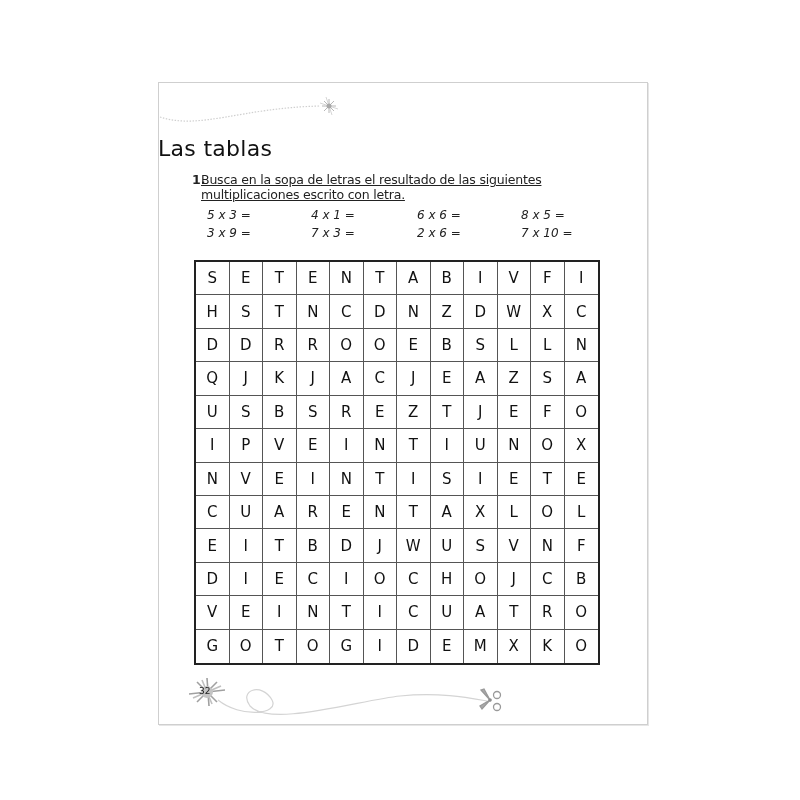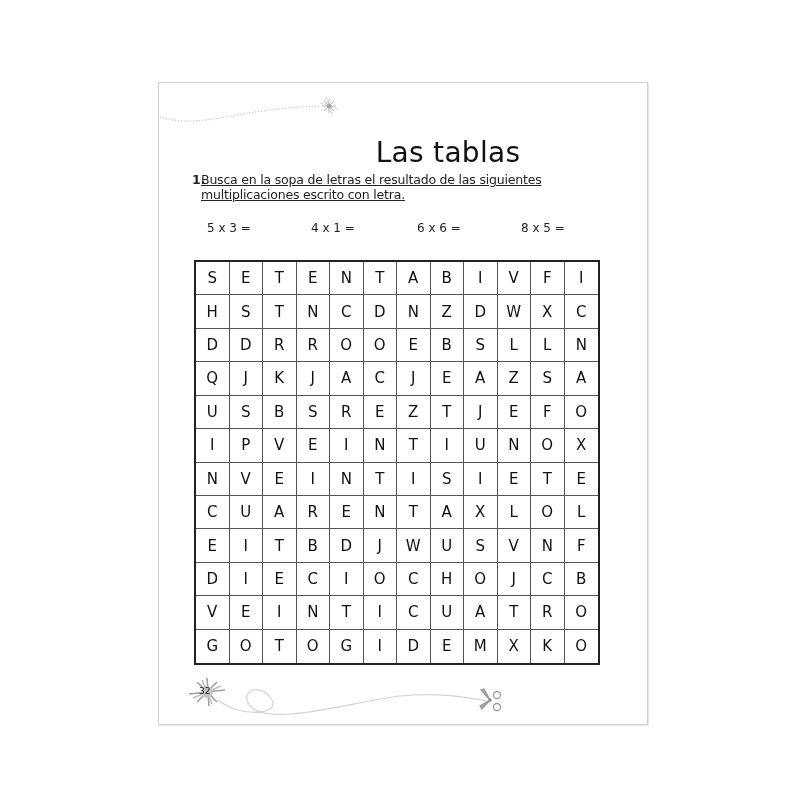--- a/index.html
+++ b/index.html
@@ -6,31 +6,31 @@
     body {
       width: 800px; height: 800px; background: #ffffff; position: relative; overflow: hidden;
       font-family: "DejaVu Sans", sans-serif; color: #1a1a1a;
     }
     .page {
       position: absolute; left: 158px; top: 82px; width: 488px; height: 641px;
       border: 1px solid #cfcfcf; box-shadow: 1px 1px 0 #e6e6e6; background: #fff;
     }
     .deco-top { position: absolute; left: 0; top: 0; }
     .title {
-      position: absolute; left: 158px; top: 136px; width: 580px; text-align: center;
-      font-size: 28px; font-weight: normal; letter-spacing: 0.3px; color: #111;
+      position: absolute; left: 158px; top: 136px; width: 580px; text-align: left;
+      font-size: 22px; font-weight: normal; letter-spacing: 0.3px; color: #111;
     }
     .instr {
       position: absolute; left: 192px; top: 172px; width: 420px; font-size: 12.5px; line-height: 15px; color: #222;
     }
     .instr .num { position: absolute; left: 0; top: 0; font-weight: bold; }
     .instr .txt { margin-left: 9px; display: block; letter-spacing: -0.2px; text-decoration: underline; }
     .eqs { position: absolute; left: 207px; top: 208px; width: 400px; font-size: 12px; color: #222; }
     .eq-row { position: relative; height: 18px; }
-    .eq { position: absolute; top: 13px; white-space: nowrap; }
+    .eq { position: absolute; top: 0; white-space: nowrap; font-style: italic; }
     .grid {
       position: absolute; left: 194px; top: 260px; width: 406px; height: 405px;
       border: 2px solid #222; box-sizing: border-box;
       display: grid; grid-template-columns: repeat(12, 1fr); grid-template-rows: repeat(12, 1fr);
     }
     .cell {
       border-right: 1px solid #555; border-bottom: 1px solid #555;
       display: flex; align-items: center; justify-content: center;
       font-family: "DejaVu Sans", sans-serif; font-size: 15px; color: #111;
     }
@@ -65,20 +65,26 @@
   <span class="num">1.</span>
   <span class="txt">Busca en la sopa de letras el resultado de las siguientes multiplicaciones escrito con letra.</span>
 </div>
 
 <div class="eqs">
   <div class="eq-row">
     <span class="eq" style="left:0">5 x 3 =</span>
     <span class="eq" style="left:104px">4 x 1 =</span>
     <span class="eq" style="left:210px">6 x 6 =</span>
     <span class="eq" style="left:314px">8 x 5 =</span>
+  </div>
+  <div class="eq-row">
+    <span class="eq" style="left:0">3 x 9 =</span>
+    <span class="eq" style="left:104px">7 x 3 =</span>
+    <span class="eq" style="left:210px">2 x 6 =</span>
+    <span class="eq" style="left:314px">7 x 10 =</span>
   </div>
 </div>
 
 <div class="grid" id="grid">
     <div class="cell">S</div>
     <div class="cell">E</div>
     <div class="cell">T</div>
     <div class="cell">E</div>
     <div class="cell">N</div>
     <div class="cell">T</div>

